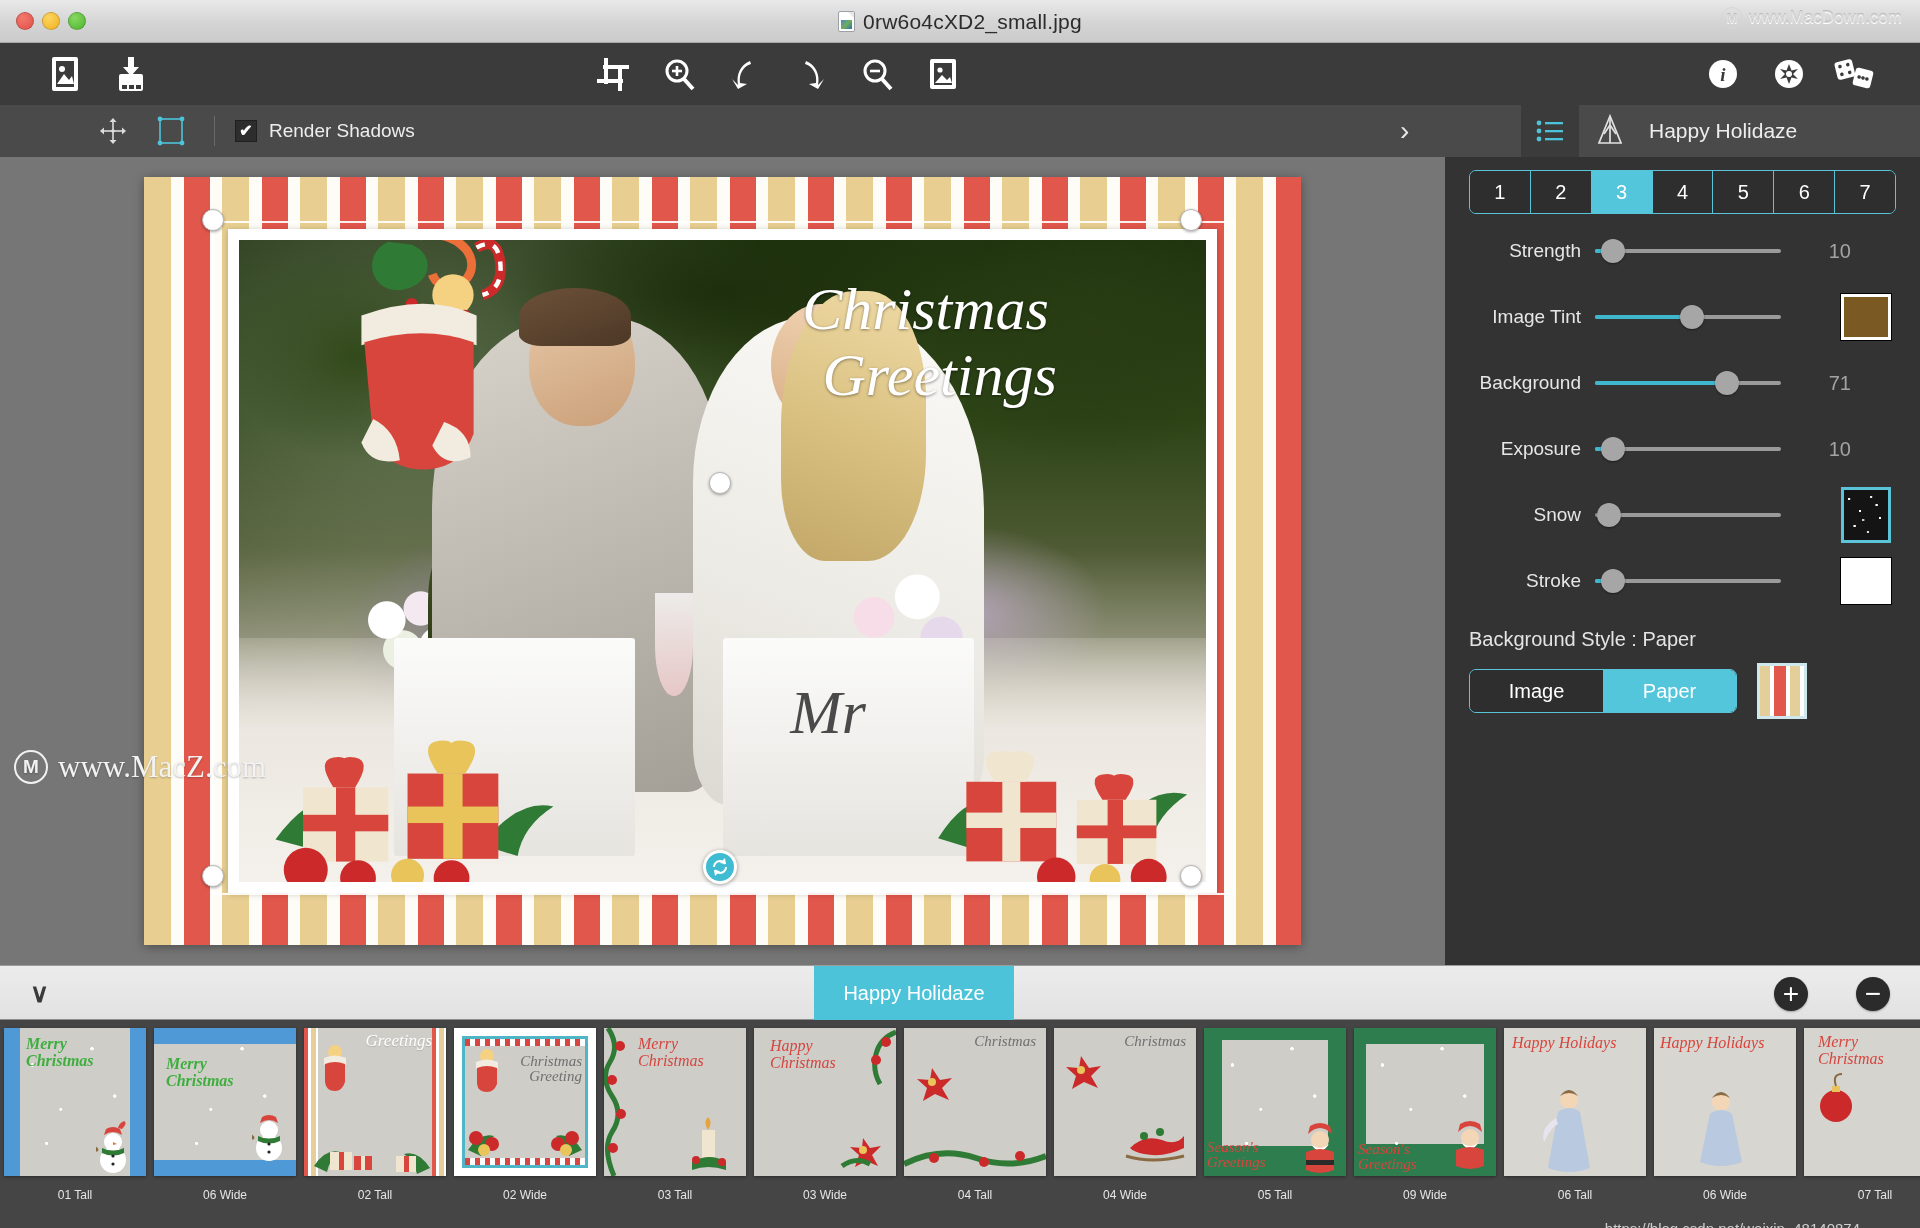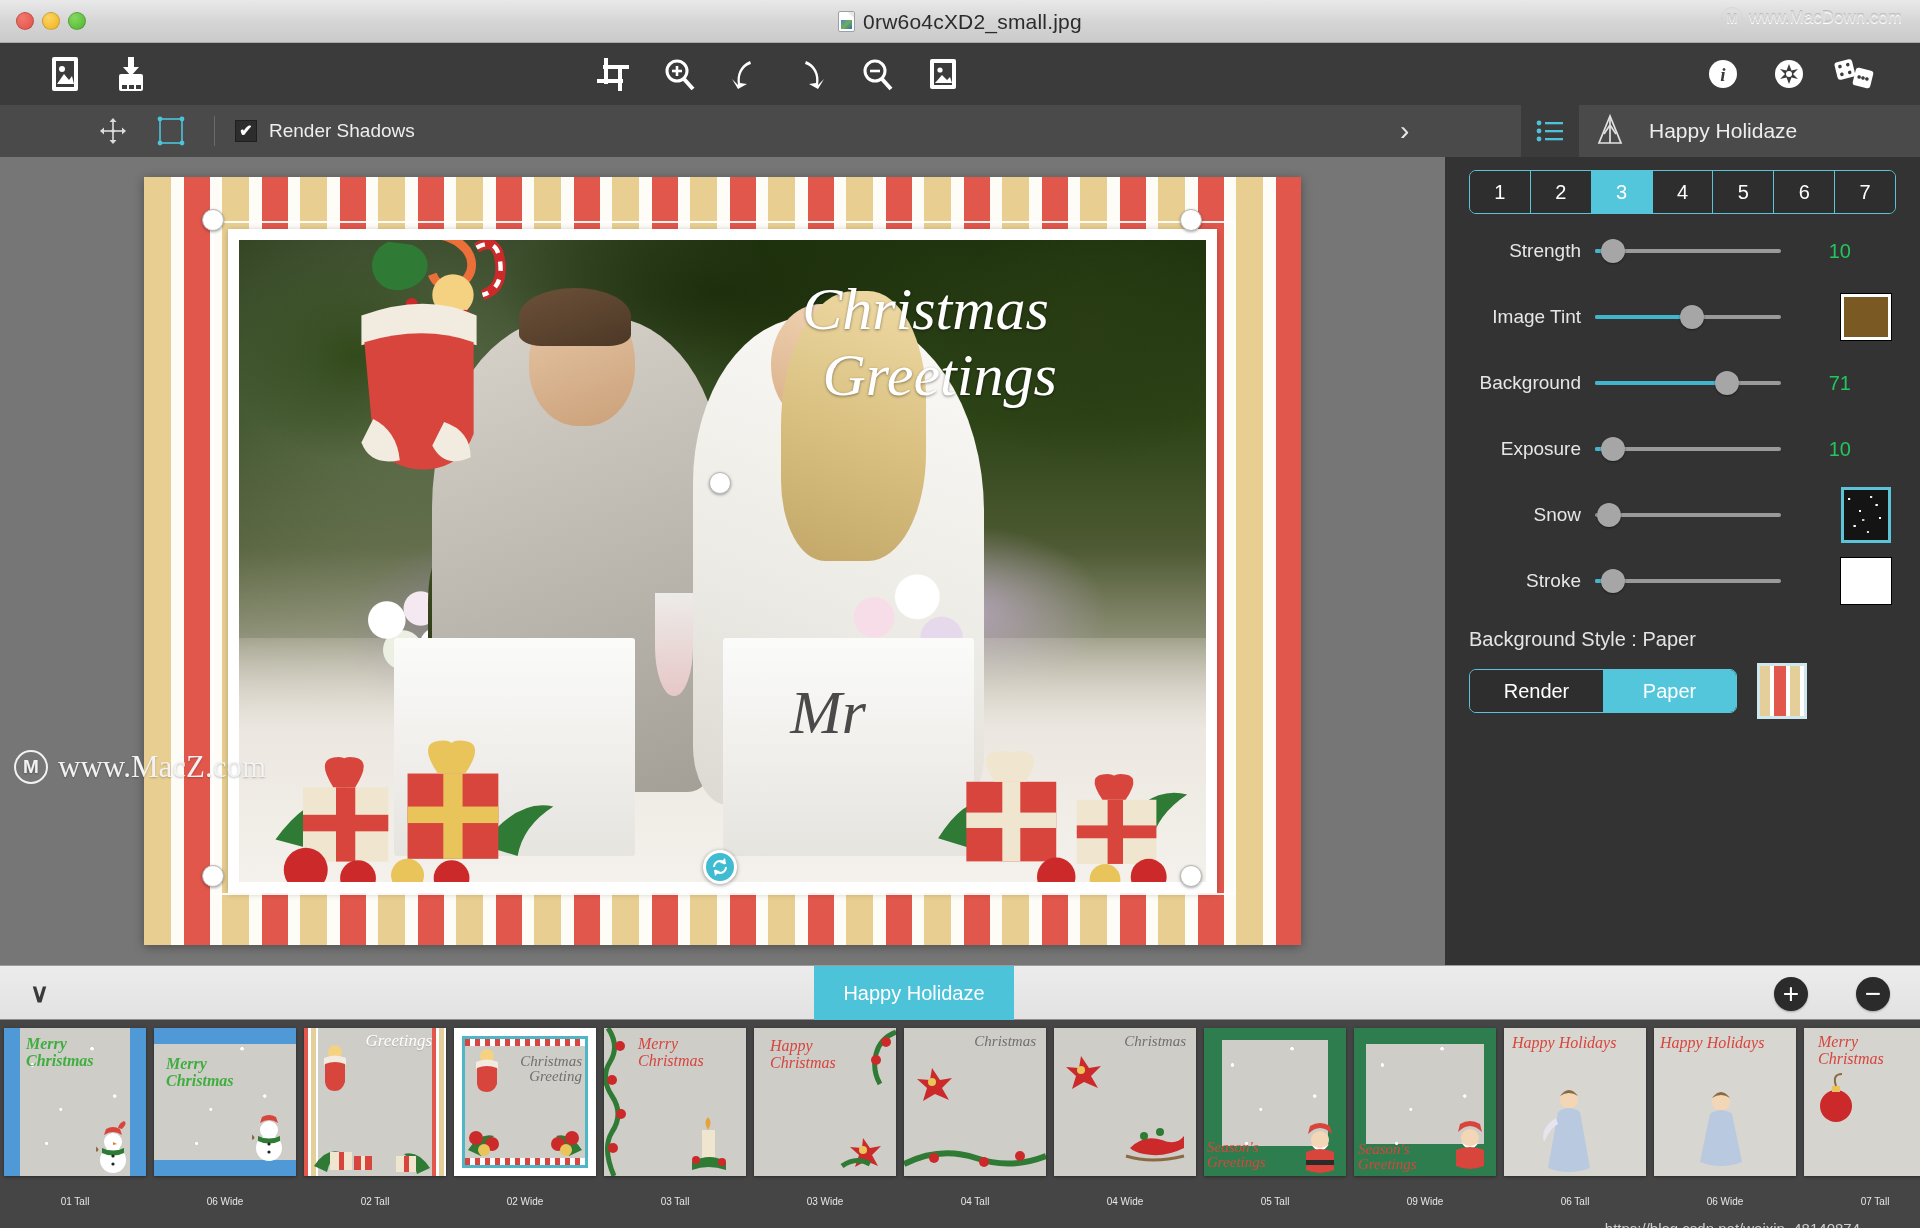--- a/index.html
+++ b/index.html
@@ -240,21 +240,21 @@
   .sl-track-wrap { position:relative; width: 186px; height: 24px; }
   .sl-track {
     position:absolute; top: 10px; left:0; width: 186px; height: 4px;
     background:#9a9a9a; border-radius: 2px;
   }
   .sl-fill { position:absolute; top:10px; left:0; height:4px; background:#3fb6cd; border-radius:2px; }
   .sl-knob {
     position:absolute; top: 0px; width: 24px; height: 24px; border-radius:50%;
     background:#a6a6a6; box-shadow: 0 1px 2px rgba(0,0,0,.45);
   }
-  .sl-value { width: 70px; text-align:right; color:#22c55e; font-size: 20px; padding-left: 18px; }
+  .sl-value { width: 70px; text-align:right; color:#a3a3a3; font-size: 20px; padding-left: 18px; }
   .sw {
     width: 50px; height: 46px; margin-left: 20px;
     border: 3px solid #ffffff; box-shadow: 0 0 0 1px #000;
   }
   .sw-snow {
     width:50px; height:56px; margin-left:20px;
     border: 3px solid #5bc4d8;
     background: #141414;
   }
   .sw-snow-inner{
@@ -312,21 +312,21 @@
     position:absolute; left:0; top:1020px; width:1920px; height: 243px;
     background:#454545; overflow:hidden;
   }
   .thumbs { position:absolute; left: 0; top: 8px; display:flex; gap: 8px; padding-left: 4px; }
   .thumb-cell { width: 142px; }
   .thumb {
     width: 142px; height: 148px; background:#d4d2cd; position:relative; overflow:hidden;
     box-shadow: 0 1px 3px rgba(0,0,0,.4);
   }
   .thumb.selected { outline: 3px solid #5aa9e8; outline-offset: -3px; }
-  .thumb-label { color:#e6e6e6; font-size: 10px; text-align:center; margin-top: 20px; }
+  .thumb-label { color:#e6e6e6; font-size: 12px; text-align:center; margin-top: 12px; }
 
   .tm-blue { position:absolute; inset:0; background:#4f9ad6; }
   .tm-inner-grey { position:absolute; background:#cfcdc8; }
   .tm-snow { position:absolute; inset:0;
     background-image:
       radial-gradient(circle at 20% 25%, #fff 1.5px, transparent 2px),
       radial-gradient(circle at 62% 14%, #fff 1.5px, transparent 2px),
       radial-gradient(circle at 40% 55%, #fff 1.2px, transparent 1.8px),
       radial-gradient(circle at 78% 46%, #fff 1.4px, transparent 2px),
       radial-gradient(circle at 30% 78%, #fff 1.2px, transparent 1.8px);
@@ -713,21 +713,21 @@
       <div class="sl-knob" style="left:6px;"></div>
     </div>
     <div class="sl-value"></div>
     <div class="sw" style="background:#ffffff; margin-left:-10px;"></div>
   </div>
 
   <div class="bg-style-title">Background Style : Paper</div>
 
   <div class="bg-seg-row">
     <div class="bg-seg">
-      <div>Render</div>
+      <div>Image</div>
       <div class="active">Paper</div>
     </div>
     <div class="sw-paper"></div>
   </div>
 
 </div>
 
 <div class="fs-bar">
   <div class="fs-collapse">∨</div>
   <div class="fs-active-tab">Happy Holidaze</div>

